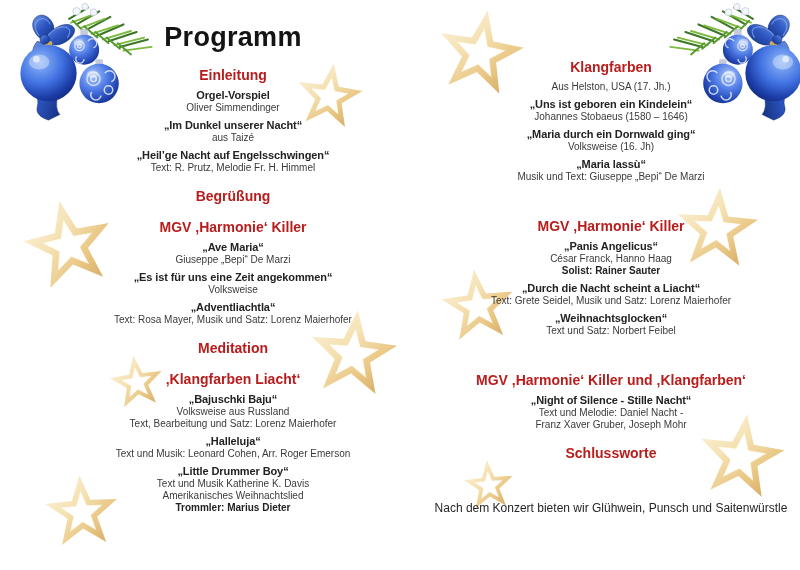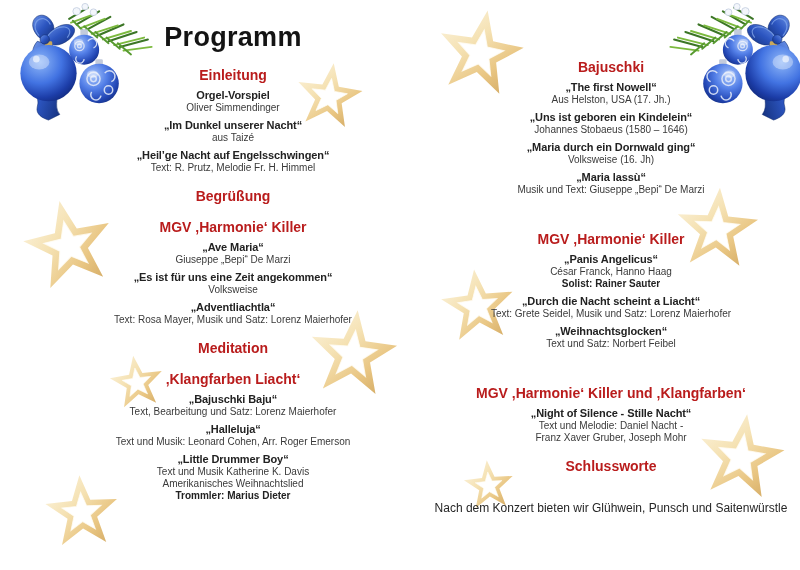--- a/index.html
+++ b/index.html
@@ -188,42 +188,42 @@
             <div class="song-credit">Text: Rosa Mayer, Musik und Satz: Lorenz Maierhofer</div>
           </div>
         </section>
         <section class="program-section">
           <h2 class="section-heading">Meditation</h2>
         </section>
         <section class="program-section">
           <h2 class="section-heading">‚Klangfarben Liacht‘</h2>
           <div class="song-item">
             <div class="song-title">„Bajuschki Baju“</div>
+            <div class="song-credit">Volksweise aus Russland</div>
             <div class="song-credit">Text, Bearbeitung und Satz: Lorenz Maierhofer</div>
           </div>
           <div class="song-item">
             <div class="song-title">„Halleluja“</div>
             <div class="song-credit">Text und Musik: Leonard Cohen, Arr. Roger Emerson</div>
           </div>
           <div class="song-item">
             <div class="song-title">„Little Drummer Boy“</div>
             <div class="song-credit">Text und Musik Katherine K. Davis</div>
             <div class="song-credit">Amerikanisches Weihnachtslied</div>
             <div class="song-credit bold">Trommler: Marius Dieter</div>
           </div>
         </section>
       </div>
   </div>
 
   <div class="col col-right">
     <div>
         <section class="program-section">
-          <h2 class="section-heading">Bajuschki</h2>
-          <div class="song-item">
-            <div class="song-title">„The first Nowell“</div>
+          <h2 class="section-heading">Klangfarben</h2>
+          <div class="song-item">
             <div class="song-credit">Aus Helston, USA (17. Jh.)</div>
           </div>
           <div class="song-item">
             <div class="song-title">„Uns ist geboren ein Kindelein“</div>
             <div class="song-credit">Johannes Stobaeus (1580 – 1646)</div>
           </div>
           <div class="song-item">
             <div class="song-title">„Maria durch ein Dornwald ging“</div>
             <div class="song-credit">Volksweise (16. Jh)</div>
           </div>

